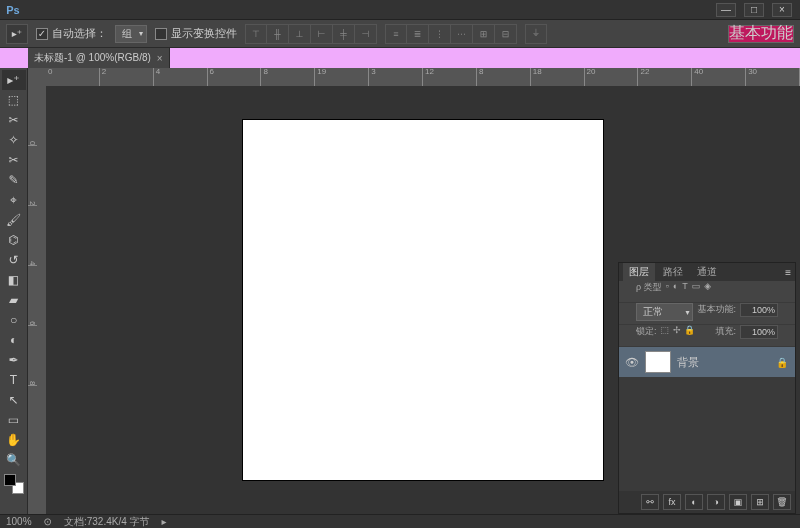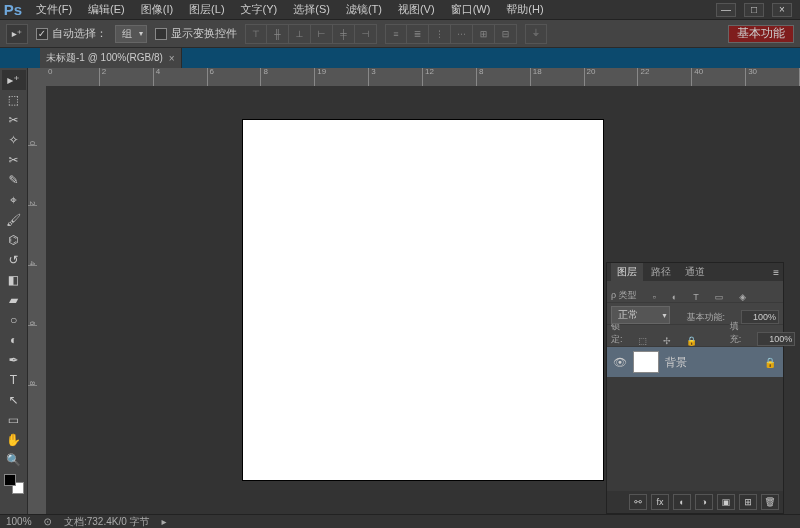--- a/index.html
+++ b/index.html
@@ -1,85 +1,73 @@
 <!DOCTYPE html>
 <html><head>
 <meta charset="utf-8">
 <style>
 *{margin:0;padding:0;box-sizing:border-box;font-family:"Microsoft YaHei",Tahoma,sans-serif;user-select:none}
 body{width:800px;height:528px;background:#535353;overflow:hidden;font-size:11px;color:#ccc}
 .titlebar{height:20px;background:#333;display:flex;align-items:center;border-bottom:1px solid #222}
-.logo{width:26px;height:20px;display:flex;align-items:center;justify-content:center;color:#6fa8dc;font-weight:bold;font-size:15px}
+.logo{width:26px;height:20px;display:flex;align-items:center;justify-content:center;color:#6fa8dc;font-weight:bold;font-size:11px}
 .menu{display:flex;gap:4px;padding-left:4px}
 .menu span{padding:2px 6px;cursor:pointer}
 .winbtns{margin-left:auto;display:flex;gap:8px;padding-right:8px}
 .winbtn{width:20px;height:14px;display:flex;align-items:center;justify-content:center;border:1px solid #555;background:#3a3a3a;font-size:10px}
 .options{height:28px;background:#444;display:flex;align-items:center;padding:0 6px;gap:8px;border-bottom:1px solid #2a2a2a}
 .toolico{width:22px;height:20px;background:#3a3a3a;border:1px solid #555;display:flex;align-items:center;justify-content:center;font-size:10px}
 .chk{display:flex;align-items:center;gap:4px}
 .chkbox{width:12px;height:12px;border:1px solid #888;background:#333;display:flex;align-items:center;justify-content:center;font-size:10px;color:#ccc}
 .sel{height:18px;background:#555;border:1px solid #666;padding:0 14px 0 6px;display:flex;align-items:center;position:relative;font-size:10px}
 .sel::after{content:"▾";position:absolute;right:3px;font-size:8px}
 .alignicons{display:flex;gap:0}
 .aicon{width:22px;height:20px;border:1px solid #555;border-left:none;display:flex;align-items:center;justify-content:center;font-size:9px;color:#888}
 .aicon:first-child{border-left:1px solid #555}
 .spacer{flex:1}
-.essentials{height:18px;padding:0 8px;background:#7f1d1d;border:1px solid #666;display:flex;align-items:center;font-size:12px}
-.tabrow{height:20px;background:#0c4a6e;display:flex;padding-left:40px}
+.essentials{height:18px;padding:0 0;background:#be185d;border:1px solid #666;display:flex;align-items:center;font-size:16px}
+.tabrow{height:20px;background:#f0abfc;display:flex;padding-left:28px}
 .doctab{height:20px;background:#444;padding:0 6px;display:flex;align-items:center;gap:6px;font-size:10px;border-right:1px solid #2a2a2a}
 .doctab .x{font-size:10px;color:#aaa}
 .workarea{position:absolute;top:68px;left:0;right:0;bottom:14px;display:flex}
 .toolbar{width:28px;background:#444;border-right:1px solid #2a2a2a;display:flex;flex-direction:column;align-items:center;padding-top:2px;gap:0}
 .tbtn{width:24px;height:20px;display:flex;align-items:center;justify-content:center;font-size:12px;cursor:pointer;position:relative}
 .tbtn.sel2{background:#333}
 .swatches{width:20px;height:20px;position:relative;margin-top:4px}
 .swatch-fg{position:absolute;width:12px;height:12px;background:#000;border:1px solid #888;top:0;left:0}
 .swatch-bg{position:absolute;width:12px;height:12px;background:#fff;border:1px solid #888;bottom:0;right:0}
 .canvaswrap{flex:1;position:relative;background:#333;overflow:hidden}
 .ruler-h{position:absolute;top:0;left:18px;right:0;height:18px;background:#555;display:flex;font-size:8px;color:#aaa}
 .ruler-h div{width:60px;border-right:1px solid #888;padding-left:2px;height:18px;line-height:8px}
 .ruler-v{position:absolute;top:18px;left:0;width:18px;bottom:0;background:#555;font-size:8px;color:#aaa}
 .ruler-v div{height:60px;border-bottom:1px solid #888;writing-mode:vertical-rl;text-align:right;padding-top:2px}
 .rcorner{position:absolute;top:0;left:0;width:18px;height:18px;background:#555}
 .viewport{position:absolute;top:18px;left:18px;right:0;bottom:0;display:flex;align-items:center;justify-content:center}
 .canvas{width:360px;height:360px;background:#fff;box-shadow:0 0 0 1px #000}
-.panels{position:absolute;right:16px;top:262px;bottom:14px;width:178px;background:#444;border:1px solid #222;display:flex;flex-direction:column}
+.panels{position:absolute;right:4px;top:262px;bottom:14px;width:178px;background:#444;border:1px solid #222;display:flex;flex-direction:column}
 .phead{height:18px;background:#333;display:flex;align-items:center;gap:2px;padding:0 4px}
 .ptab{padding:2px 6px;font-size:10px;color:#aaa}
 .ptab.active{background:#444;color:#ddd}
 .pmenu{margin-left:auto;font-size:10px}
-.prow{height:22px;display:flex;align-items:flex-end;padding:0 4px;gap:16px;font-size:10px;border-bottom:1px solid #3a3a3a}
+.prow{height:22px;display:flex;align-items:flex-start;padding:0 17px;gap:4px;font-size:10px;border-bottom:1px solid #3a3a3a}
 .layerlist{flex:1;background:#3a3a3a;overflow:hidden}
 .layer{height:30px;background:#5a6a7a;display:flex;align-items:center;gap:6px;padding:0 6px}
 .eye{font-size:11px}
 .thumb{width:26px;height:22px;background:#fff;border:1px solid #888}
 .lock{margin-left:auto;font-size:10px}
 .pfoot{height:22px;background:#333;display:flex;align-items:center;justify-content:flex-end;gap:4px;padding:0 4px}
 .fbtn{width:18px;height:16px;border:1px solid #555;display:flex;align-items:center;justify-content:center;font-size:9px}
 .status{position:absolute;bottom:0;left:0;right:0;height:14px;background:#333;display:flex;align-items:center;padding:0 6px;gap:12px;font-size:10px;color:#aaa;border-top:1px solid #222}
 .tiny{font-size:9px;color:#aaa}
 .tinyinput{width:38px;height:14px;background:#3a3a3a;border:1px solid #555;color:#ccc;font-size:9px;text-align:right;padding-right:2px}
 </style>
 </head>
 <body>
 
 <div class="titlebar">
   <div class="logo">Ps</div>
-  <div class="menu">
-    <span>文件(F)</span>
-    <span>编辑(E)</span>
-    <span>图像(I)</span>
-    <span>图层(L)</span>
-    <span>文字(Y)</span>
-    <span>选择(S)</span>
-    <span>滤镜(T)</span>
-    <span>视图(V)</span>
-    <span>窗口(W)</span>
-    <span>帮助(H)</span>
-  </div>
   <div class="winbtns">
     <div class="winbtn">—</div>
     <div class="winbtn">□</div>
     <div class="winbtn">×</div>
   </div>
 </div>
 
 <div class="options">
   <div class="toolico">▸⁺</div>
   <div class="chk">
@@ -223,15 +211,15 @@
     <div class="fbtn">◑</div>
     <div class="fbtn">▣</div>
     <div class="fbtn">⊞</div>
     <div class="fbtn">🗑</div>
   </div>
 </div>
 
 <div class="status">
   <span>100%</span>
   <span>⊙</span>
-  <span>文档:732.4K/0 字节</span>
+  <span>文档:732.4K/4 字节</span>
   <span>▸</span>
 </div>
 
 </body></html>

